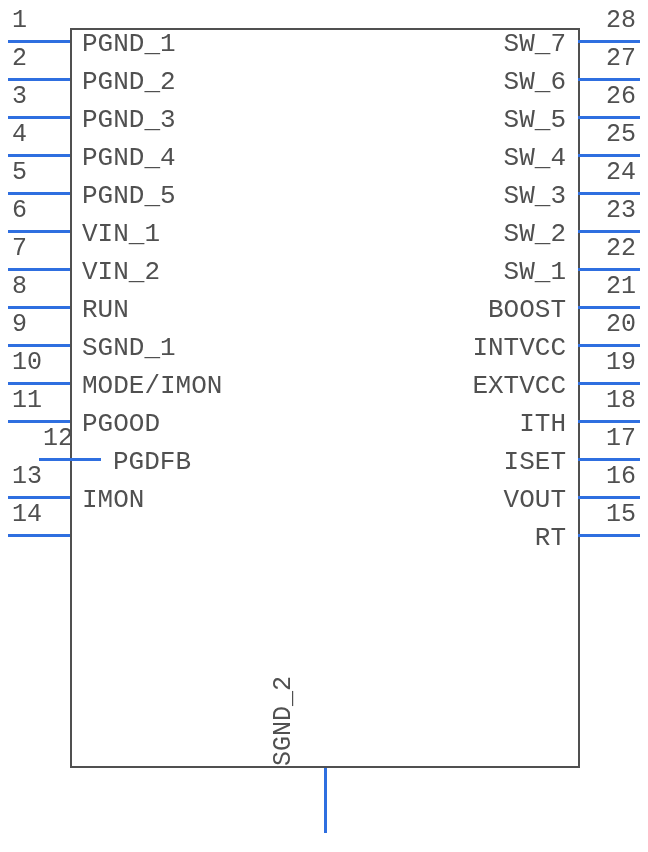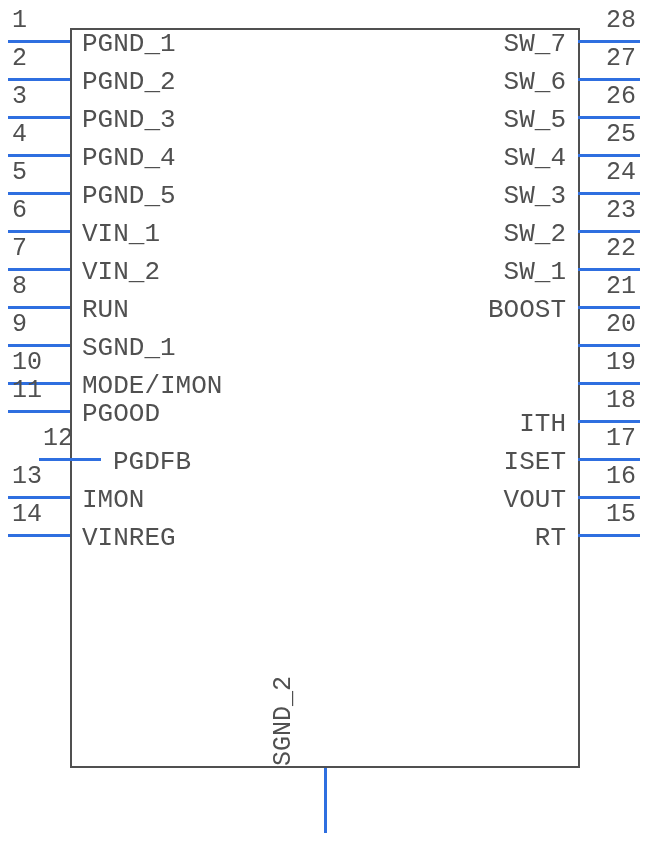--- a/index.html
+++ b/index.html
@@ -120,39 +120,38 @@
     <div class="pin left" style="top: 330px;">
       <div class="num">9</div>
       <div class="wire"></div>
       <div class="label">SGND_1</div>
     </div>
     <div class="pin left" style="top: 368px;">
       <div class="num">10</div>
       <div class="wire"></div>
       <div class="label">MODE/IMON</div>
     </div>
-    <div class="pin left" style="top: 396px;">
+    <div class="pin left" style="top: 406px;">
       <div class="num">11</div>
       <div class="wire"></div>
       <div class="label">PGOOD</div>
     </div>
     <div class="pin left" style="top: 444px; margin-left: 31px;">
       <div class="num">12</div>
       <div class="wire"></div>
       <div class="label">PGDFB</div>
     </div>
     <div class="pin left" style="top: 482px;">
       <div class="num">13</div>
       <div class="wire"></div>
       <div class="label">IMON</div>
     </div>
     <div class="pin left" style="top: 520px;">
       <div class="num">14</div>
       <div class="wire"></div>
-      <div class="label">VINREG</div>
     </div>
     <div class="pin right" style="top: 26px;">
       <div class="num">28</div>
       <div class="wire"></div>
       <div class="label">SW_7</div>
     </div>
     <div class="pin right" style="top: 64px;">
       <div class="num">27</div>
       <div class="wire"></div>
       <div class="label">SW_6</div>
@@ -183,24 +182,26 @@
       <div class="label">SW_1</div>
     </div>
     <div class="pin right" style="top: 292px;">
       <div class="num">21</div>
       <div class="wire"></div>
       <div class="label">BOOST</div>
     </div>
     <div class="pin right" style="top: 330px;">
       <div class="num">20</div>
       <div class="wire"></div>
+      <div class="label">INTVCC</div>
     </div>
     <div class="pin right" style="top: 368px;">
       <div class="num">19</div>
       <div class="wire"></div>
+      <div class="label">EXTVCC</div>
     </div>
     <div class="pin right" style="top: 406px;">
       <div class="num">18</div>
       <div class="wire"></div>
       <div class="label">ITH</div>
     </div>
     <div class="pin right" style="top: 444px;">
       <div class="num">17</div>
       <div class="wire"></div>
       <div class="label">ISET</div>

